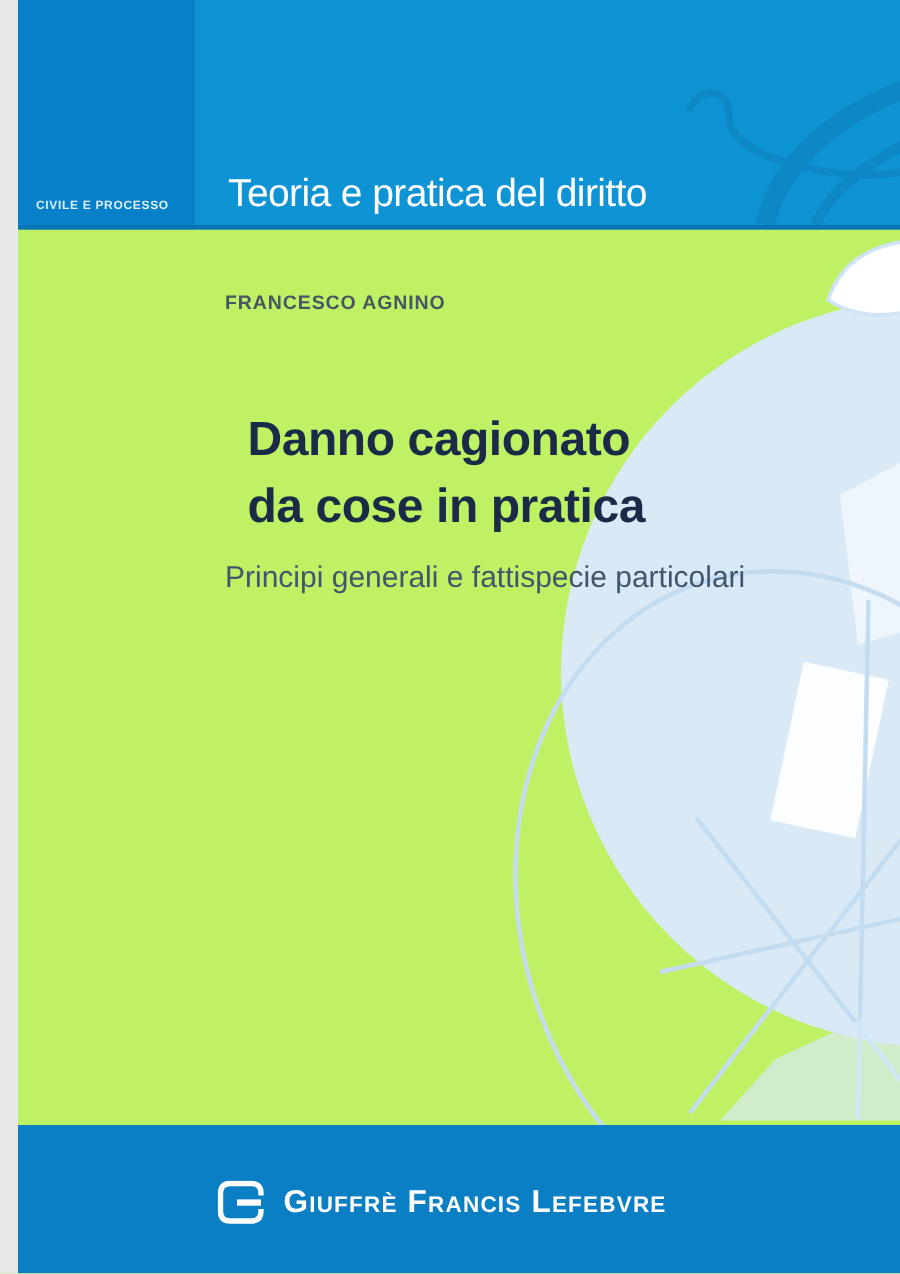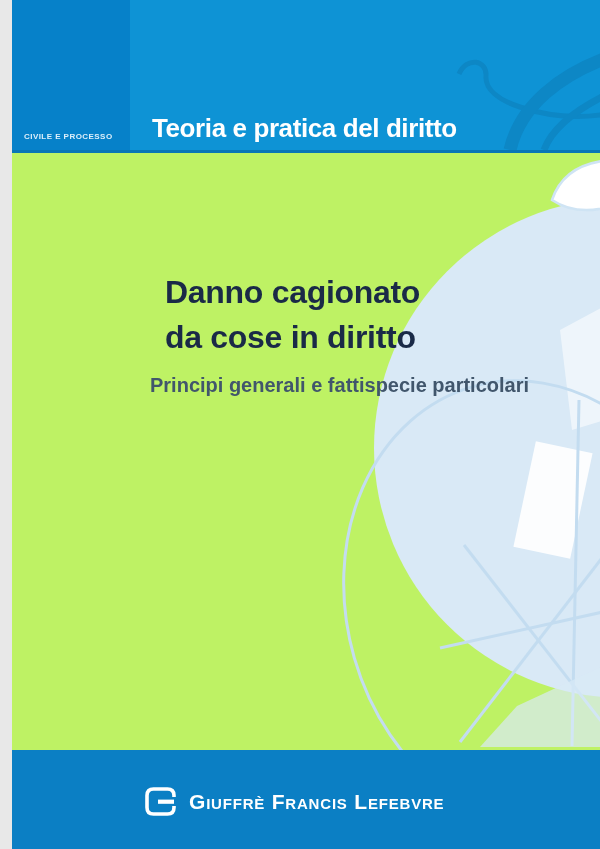--- a/index.html
+++ b/index.html
@@ -24,41 +24,41 @@
     position:absolute;left:0;top:0;width:118px;height:150px;
     background:var(--spine_blue,#0681c9);
   }
   .spine-label{
     position:absolute;left:12px;bottom:9px;
     font-size:8px;font-weight:700;letter-spacing:0.45px;
     color:#dceffa;white-space:nowrap;
   }
   .series{
     position:absolute;left:140px;top:113px;
-    font-size:26px;font-weight:700;letter-spacing:-0.4px;
+    font-size:26px;font-weight:400;letter-spacing:-0.4px;
     color:#ffffff;white-space:nowrap;
   }
   
   .watermark{
     position:absolute;left:0;top:0;z-index:1;pointer-events:none;
   }
   
   .author{
     position:absolute;left:138px;top:194px;z-index:3;
     font-size:13px;font-weight:700;letter-spacing:0.6px;
     color:var(--author_gray,#4a5562);white-space:nowrap;
   }
   .title{
     position:absolute;left:153px;top:270px;z-index:3;margin:0;
     font-size:32px;line-height:45px;font-weight:700;letter-spacing:-0.3px;
     color:var(--title_navy,#1a2a47);white-space:nowrap;
   }
   .subtitle{
     position:absolute;left:138px;top:371px;z-index:3;
-    font-size:20px;line-height:28px;font-weight:700;
+    font-size:20px;line-height:28px;font-weight:400;
     color:var(--subtitle_slate,#41566c);white-space:nowrap;
   }
   
   .footer{
     position:absolute;left:0;bottom:0;width:600px;height:99px;
     background:var(--footer_blue,#0b7fc4);
     z-index:2;
   }
   .logo-row{
     position:absolute;left:133px;top:37px;
@@ -98,24 +98,25 @@
         <path d="M600,56 C548,74 508,106 498,150" stroke-width="13"></path>
         <path d="M600,92 C566,108 540,128 532,150" stroke-width="7"></path>
       </g>
     </svg>
     <div class="spine">
       <span class="spine-label">CIVILE E PROCESSO</span>
     </div>
     <div class="series">Teoria e pratica del diritto</div>
   </div>
 
+  <div class="author">FRANCESCO AGNINO</div>
 
   <h1 class="title">
     <div>Danno cagionato</div>
-    <div>da cose in diritto</div>
+    <div>da cose in pratica</div>
   </h1>
 
   <div class="subtitle">
     <div>Principi generali e fattispecie particolari</div>
   </div>
 
   <div class="footer">
     <div class="logo-row">
       <svg width="31" height="29" viewBox="0 0 31 29">
         <path d="M29 10 V 8.5 Q 29 2 22.5 2 H 8.5 Q 2 2 2 8.5 V 20.5 Q 2 27 8.5 27 H 22.5 Q 29 27 29 20.5 V 19" stroke="#ffffff" stroke-width="3.6" fill="none"></path>

